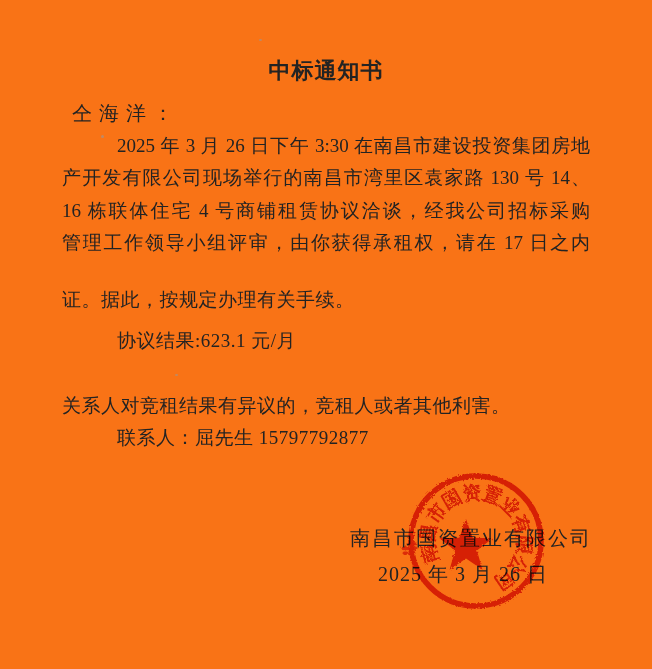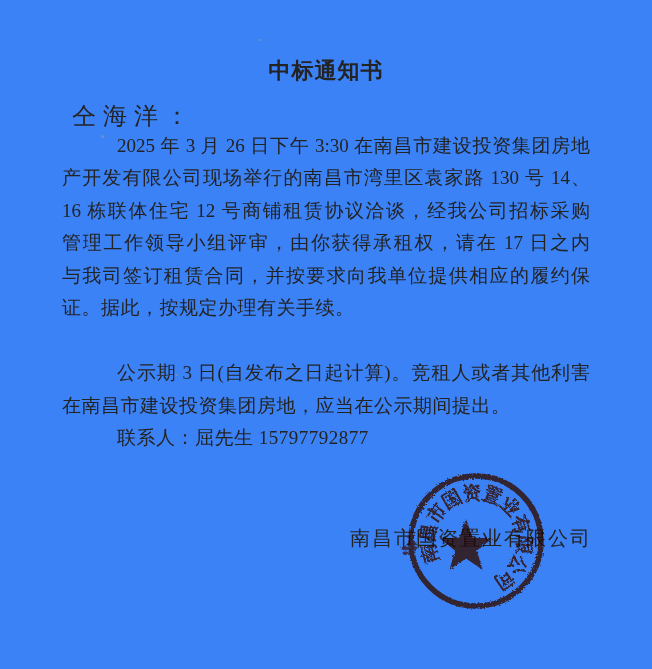--- a/index.html
+++ b/index.html
@@ -1,35 +1,35 @@
 <!DOCTYPE html>
 <html><head>
 <meta charset="utf-8">
 <style>
   html,body{margin:0;padding:0;background:#888;}
   .page{
     position:relative;
     width:652px;height:669px;
-    background:#3b82f6;
+    background:#f97316;
     overflow:hidden;
     font-family:"Liberation Serif","DejaVu Serif",serif;
     color:#232323;
   }
   .title{
     position:absolute;
     left:0;top:56px;width:652px;
     text-align:center;
     font-size:22px;
     font-weight:bold;
     letter-spacing:1px;
   }
   .salutation{
     position:absolute;
     left:72px;top:100px;
-    font-size:24px;
+    font-size:20px;
     letter-spacing:7px;
   }
   .line{
     position:absolute;
     left:62px;width:528px;
     font-size:19px;
     line-height:24px;
     letter-spacing:0.5px;
     white-space:nowrap;
   }
@@ -83,29 +83,29 @@
 <body>
 
 <div class="page">
 
   <div class="title">中标通知书</div>
 
   <div class="salutation">仝海洋：</div>
 
   <div class="line justify indent" style="top:134px">2025 年 3 月 26 日下午 3:30 在南昌市建设投资集团房地</div>
   <div class="line justify" style="top:166px">产开发有限公司现场举行的南昌市湾里区袁家路 130 号 14、</div>
-  <div class="line justify" style="top:199px">16 栋联体住宅 12 号商铺租赁协议洽谈，经我公司招标采购</div>
+  <div class="line justify" style="top:199px">16 栋联体住宅 4 号商铺租赁协议洽谈，经我公司招标采购</div>
   <div class="line justify" style="top:231px">管理工作领导小组评审，由你获得承租权，请在 17 日之内</div>
-  <div class="line justify" style="top:264px">与我司签订租赁合同，并按要求向我单位提供相应的履约保</div>
-  <div class="line" style="top:296px">证。据此，按规定办理有关手续。</div>
-  <div class="line justify indent" style="top:361px">公示期 3 日(自发布之日起计算)。竞租人或者其他利害</div>
-  <div class="line" style="top:394px">在南昌市建设投资集团房地，应当在公示期间提出。</div>
+  <div class="line" style="top:288px">证。据此，按规定办理有关手续。</div>
+  <div class="line indent" style="top:329px">协议结果:623.1 元/月</div>
+  <div class="line" style="top:394px">关系人对竞租结果有异议的，竞租人或者其他利害。</div>
   <div class="line indent" style="top:426px">联系人：屈先生 15797792877</div>
 
   <div class="sig-company">南昌市国资置业有限公司</div>
+  <div class="sig-date">2025 年 3 月 26 日</div>
 
   <div class="stamp-wrap" style="--seal: #d9301f;">
     <svg width="170" height="170" viewBox="0 0 170 170" xmlns="http://www.w3.org/2000/svg">
       <defs>
         <filter id="rough" x="-10%" y="-10%" width="120%" height="120%">
           <feTurbulence type="fractalNoise" baseFrequency="0.55" numOctaves="2" result="n"></feTurbulence>
           <feDisplacementMap in="SourceGraphic" in2="n" scale="3.5"></feDisplacementMap>
         </filter>
       </defs>
       <g transform="translate(85,85)" filter="url(#rough)">

